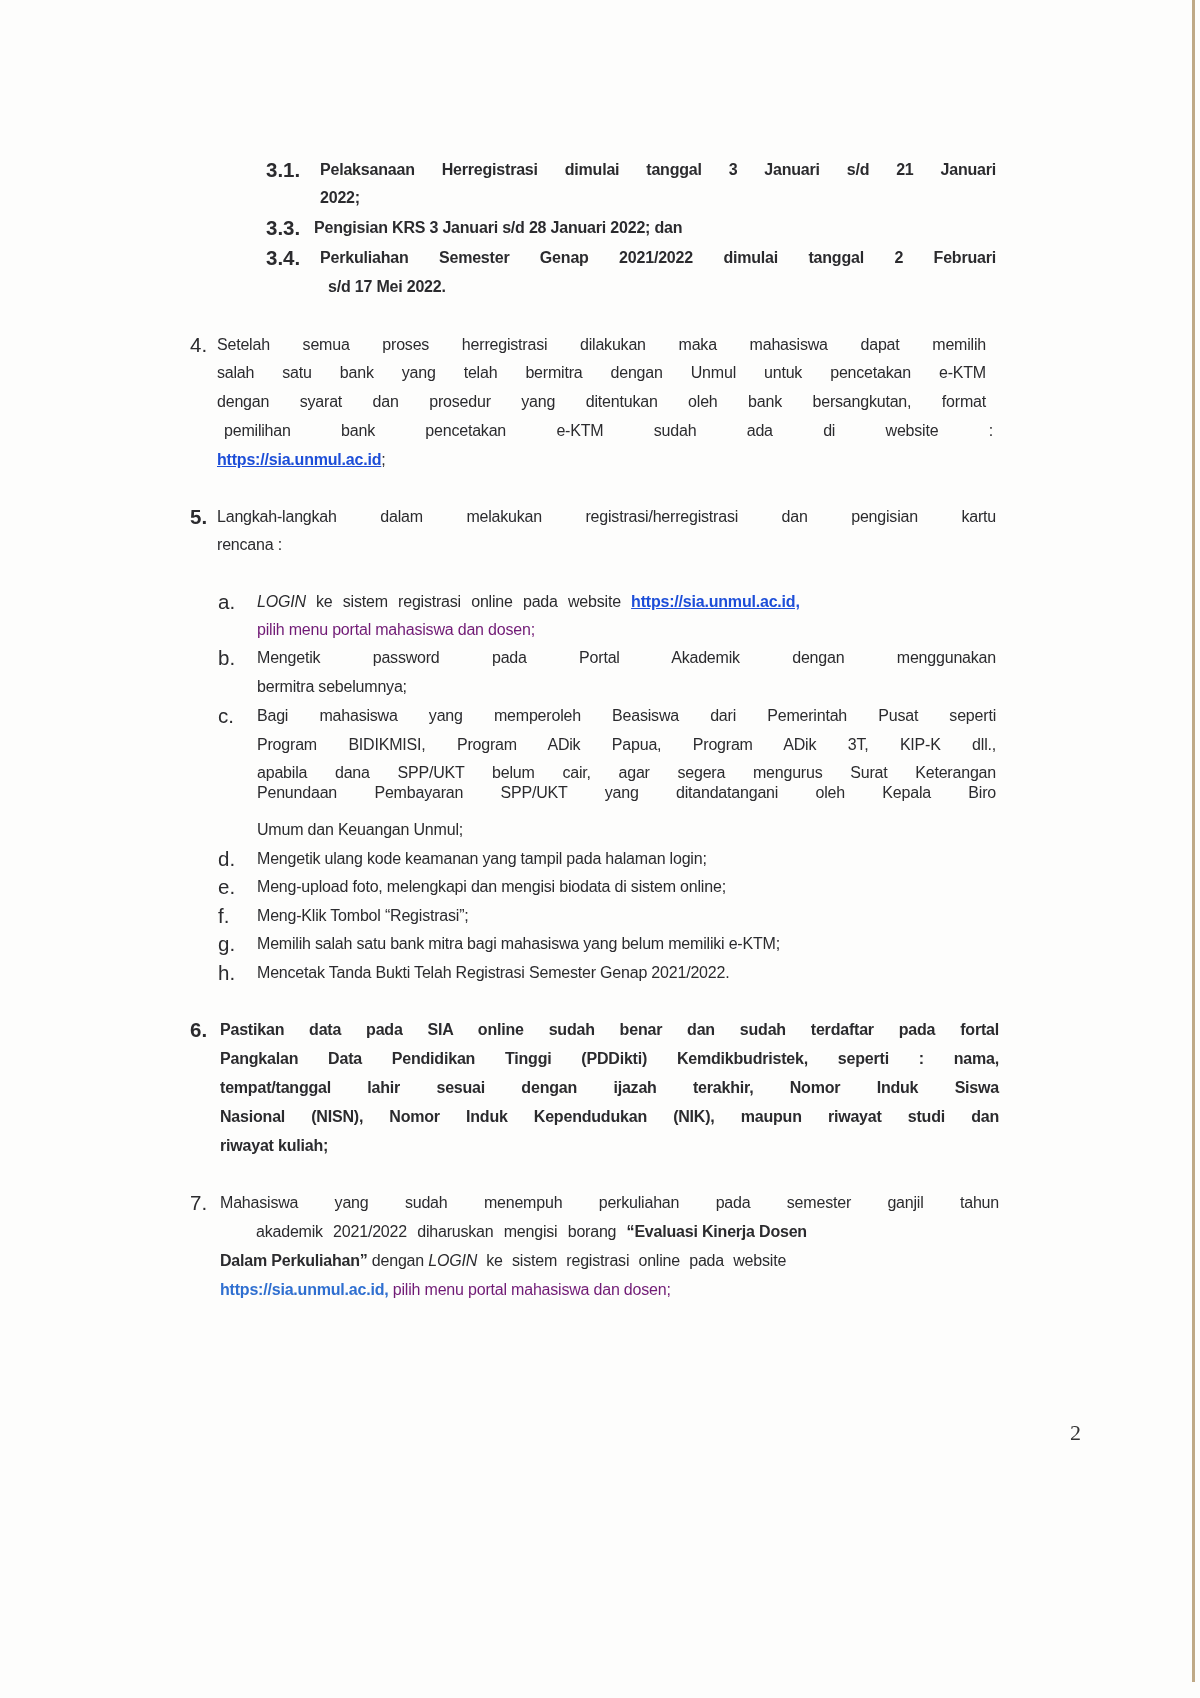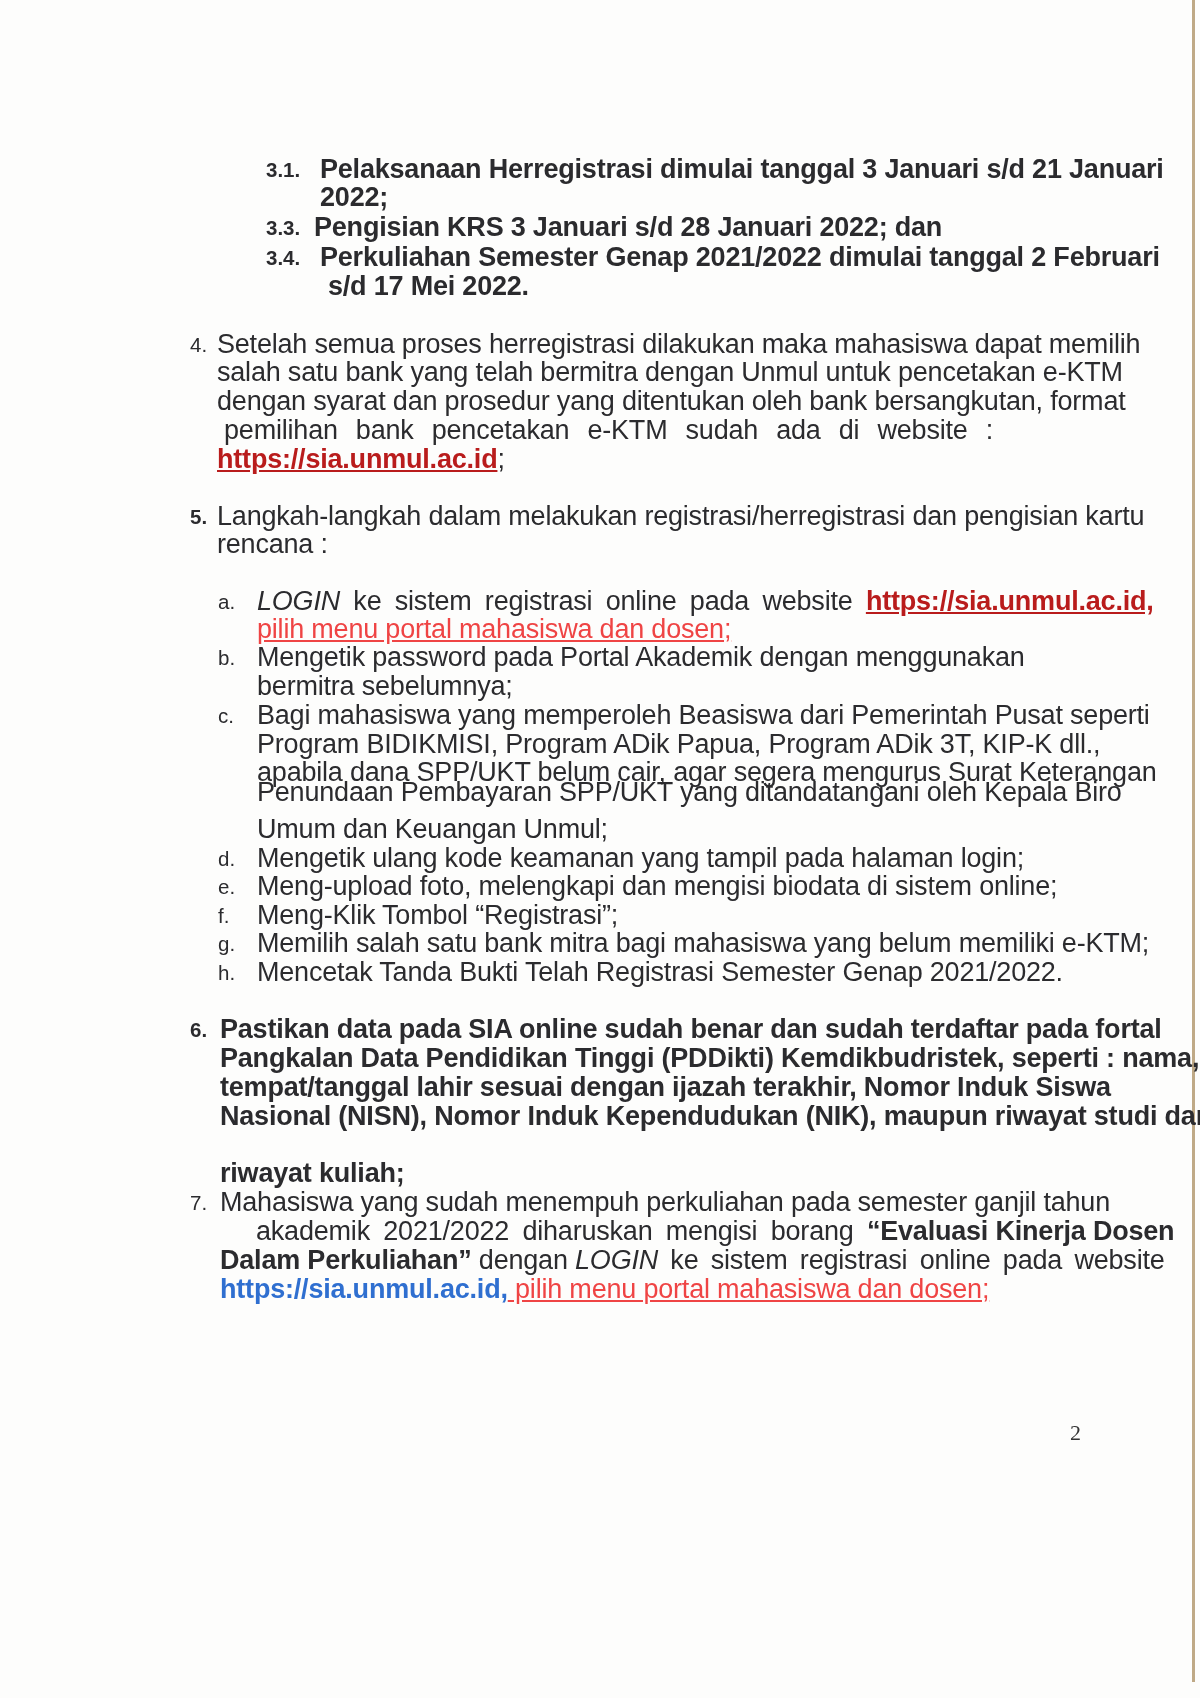--- a/index.html
+++ b/index.html
@@ -8,27 +8,27 @@
     background: #fdfdfc;
     font-family: "Liberation Sans", "DejaVu Sans", sans-serif;
     color: #2b2b2e;
   }
   .page { position: absolute; left: 0; top: 0; width: 1200px; height: 1698px; }
   .edge-line {
     position: absolute; left: 1192px; top: 0; width: 3px; height: 1682px;
     background: #bfa986;
   }
   .ln {
-    position: absolute; white-space: nowrap; font-size: 27px; line-height: 29px;
+    position: absolute; white-space: nowrap; font-size: 16px; line-height: 29px;
     letter-spacing: -0.2px;
   }
   .bold { font-weight: bold; text-align: center; }
   .link { color: #2f6fd0; }
-  .link-u { color: #b91c1c; text-decoration: underline; font-weight: bold; }
-  .blue { color: #ef4444; text-decoration: underline; }
+  .link-u { color: #1d4ed8; text-decoration: underline; font-weight: bold; }
+  .blue { color: #701a75; }
   .just { text-align: justify; text-align-last: justify; }
   .num { position: absolute; font-size: 20.5px; line-height: 29px; }
   .pagenum {
     position: absolute; left: 1070px; top: 1420px; font-family: "Liberation Serif", serif;
     font-size: 22px; color: #333;
   }
 </style>
 </head>
 <body>
 
@@ -92,21 +92,21 @@
     <span class="num" style="left:218px; top:958px;">h.</span>
     <span class="ln" style="left:257px; top:958px;">Mencetak Tanda Bukti Telah Registrasi Semester Genap 2021/2022.</span>
   </div>
 
   <div>
     <span class="num bold" style="left:190px; top:1015px;">6.</span>
     <span class="ln bold just" style="left:220px; top:1015px; width:779px;">Pastikan data pada SIA online sudah  benar dan sudah terdaftar pada fortal</span>
     <span class="ln bold just" style="left:220px; top:1044px; width:779px;">Pangkalan Data Pendidikan Tinggi (PDDikti) Kemdikbudristek, seperti :  nama,</span>
     <span class="ln bold just" style="left:220px; top:1073px; width:779px;">tempat/tanggal  lahir  sesuai  dengan  ijazah  terakhir,  Nomor  Induk  Siswa</span>
     <span class="ln bold just" style="left:220px; top:1102px; width:779px;">Nasional (NISN), Nomor Induk Kependudukan (NIK),  maupun riwayat studi dan</span>
-    <span class="ln bold" style="left:220px; top:1131px;margin-top:28px;">riwayat kuliah;</span>
+    <span class="ln bold" style="left:220px; top:1131px;">riwayat kuliah;</span>
   </div>
 
   <div>
     <span class="num" style="left:190px; top:1188px;">7.</span>
     <span class="ln just" style="left:220px; top:1188px; width:779px;">Mahasiswa  yang  sudah  menempuh  perkuliahan  pada  semester  ganjil  tahun</span>
     <span class="ln" style="left:220px; top:1217px;"><span style="word-spacing:6px;margin-left:36px;">akademik   2021/2022   diharuskan   mengisi borang  </span><b>“Evaluasi Kinerja Dosen</b></span>
     <span class="ln" style="left:220px; top:1246px;"><b>Dalam Perkuliahan”</b><span>  dengan  </span><i>LOGIN</i><span style="word-spacing:5px;">  ke  sistem  registrasi  online pada  website</span></span>
     <span class="ln" style="left:220px; top:1275px;"><a class="link bold">https://sia.unmul.ac.id,</a><span class="blue"> pilih menu portal mahasiswa dan dosen;</span></span>
   </div>
 

